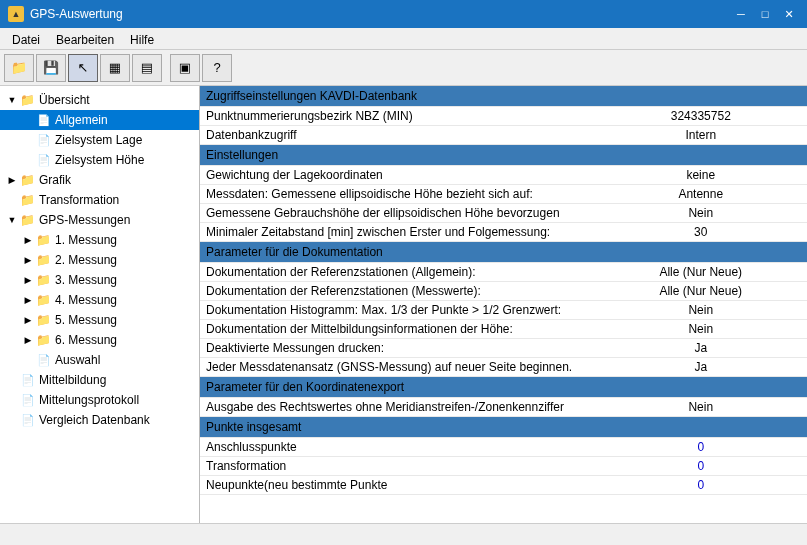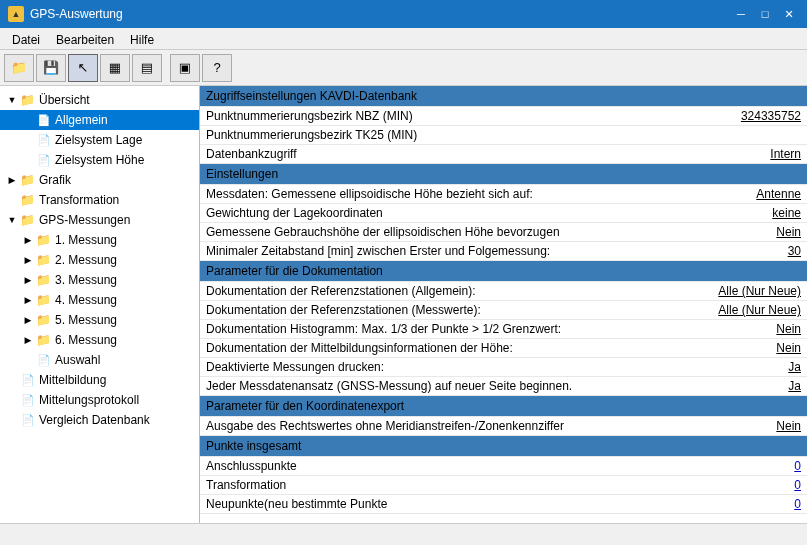--- a/index.html
+++ b/index.html
@@ -107,21 +107,21 @@
       border-bottom: 1px solid #e8e8e8;
       font-size: 12px;
     }
     .section-header td {
       background: #3a7ab5;
       color: #000000;
       padding: 3px 6px;
       font-weight: normal;
     }
     .content-row td:first-child { width: 65%; }
-    .content-row td:last-child { text-align: right; color: #000; text-decoration: underline; }
+    .content-row td:last-child { text-align: center; color: #000; }
     
     
     .content-panel::-webkit-scrollbar { width: 14px; }
     .content-panel::-webkit-scrollbar-track { background: #f0f0f0; }
     .content-panel::-webkit-scrollbar-thumb { background: #c0c0c0; border: 1px solid #aaa; }
     .tree-panel::-webkit-scrollbar { width: 12px; }
     .tree-panel::-webkit-scrollbar-track { background: #f0f0f0; }
     .tree-panel::-webkit-scrollbar-thumb { background: #c0c0c0; }
   </style>
 </head>
@@ -267,39 +267,35 @@
     <table class="content-table">
       <tbody id="content-tbody">
           <tr class="section-header">
             <td colspan="2">Zugriffseinstellungen KAVDI-Datenbank</td>
           </tr>
           <tr class="content-row">
             <td>Punktnummerierungsbezirk NBZ (MIN)</td>
             <td>324335752</td>
           </tr>
           <tr class="content-row">
-            <td>Punktnummerierungsbezirk TK25 (MIN)</td>
-            <td></td>
-          </tr>
-          <tr class="content-row">
             <td>Datenbankzugriff</td>
             <td>Intern</td>
           </tr>
           <tr class="section-header">
             <td colspan="2">Einstellungen</td>
           </tr>
           <tr class="content-row">
+            <td>Gewichtung der Lagekoordinaten</td>
+            <td>keine</td>
+          </tr>
+          <tr class="content-row">
             <td>Messdaten: Gemessene ellipsoidische Höhe bezieht sich auf:</td>
             <td>Antenne</td>
           </tr>
           <tr class="content-row">
-            <td>Gewichtung der Lagekoordinaten</td>
-            <td>keine</td>
-          </tr>
-          <tr class="content-row">
             <td>Gemessene Gebrauchshöhe der ellipsoidischen Höhe bevorzugen</td>
             <td>Nein</td>
           </tr>
           <tr class="content-row">
             <td>Minimaler Zeitabstand [min] zwischen Erster und Folgemessung:</td>
             <td>30</td>
           </tr>
           <tr class="section-header">
             <td colspan="2">Parameter für die Dokumentation</td>
           </tr>

